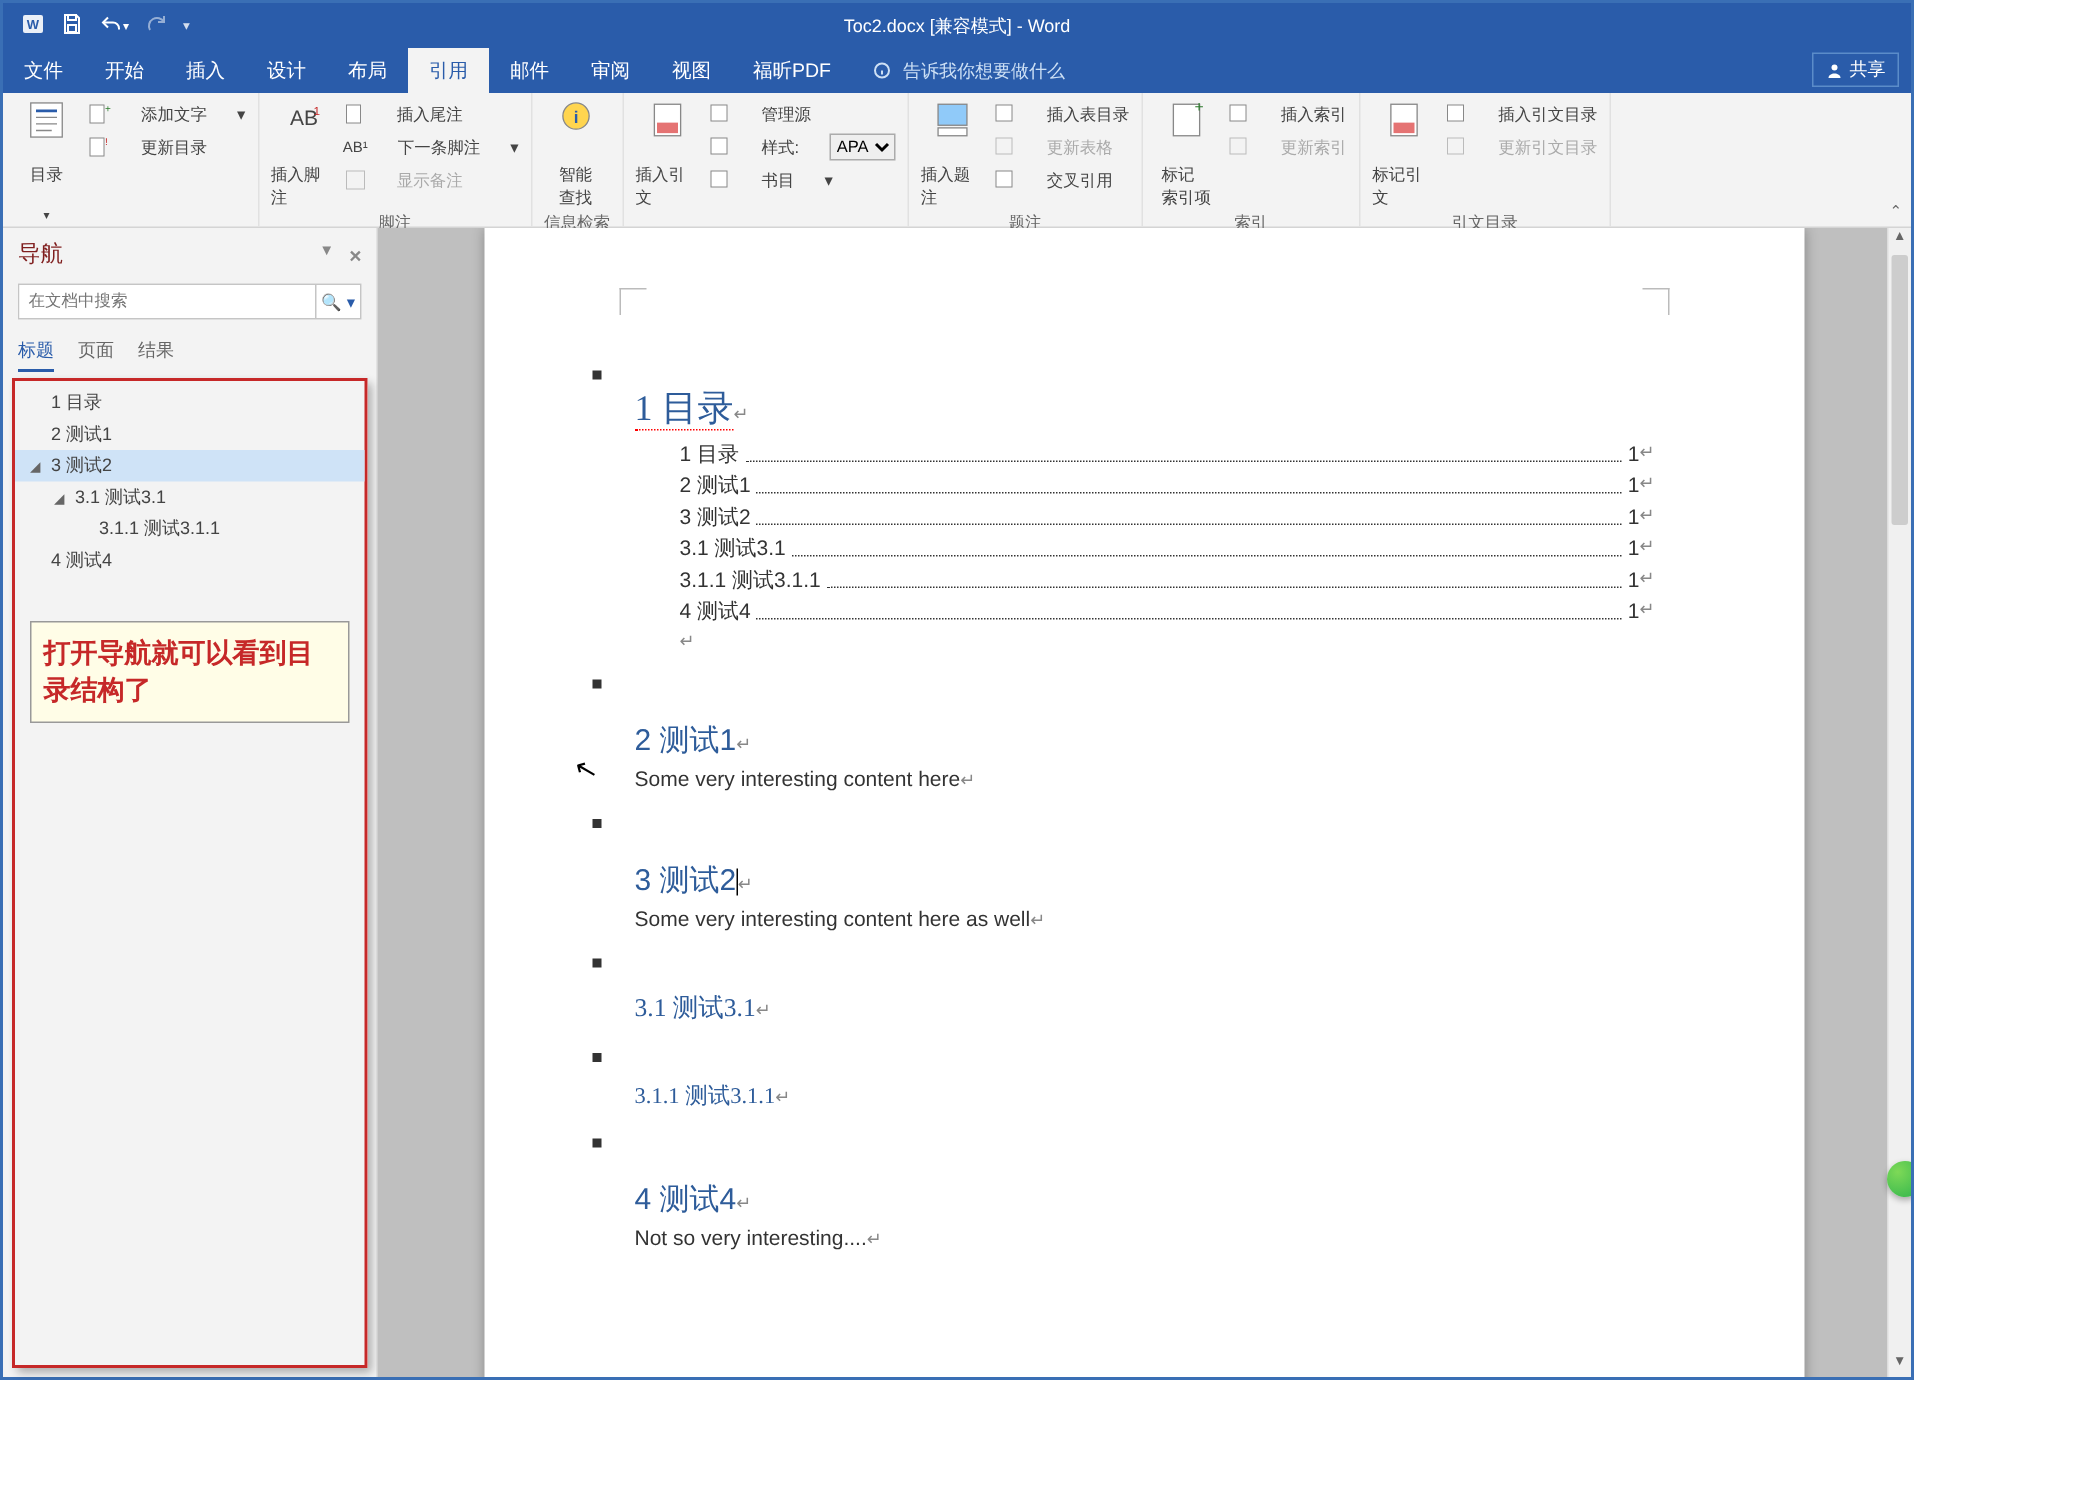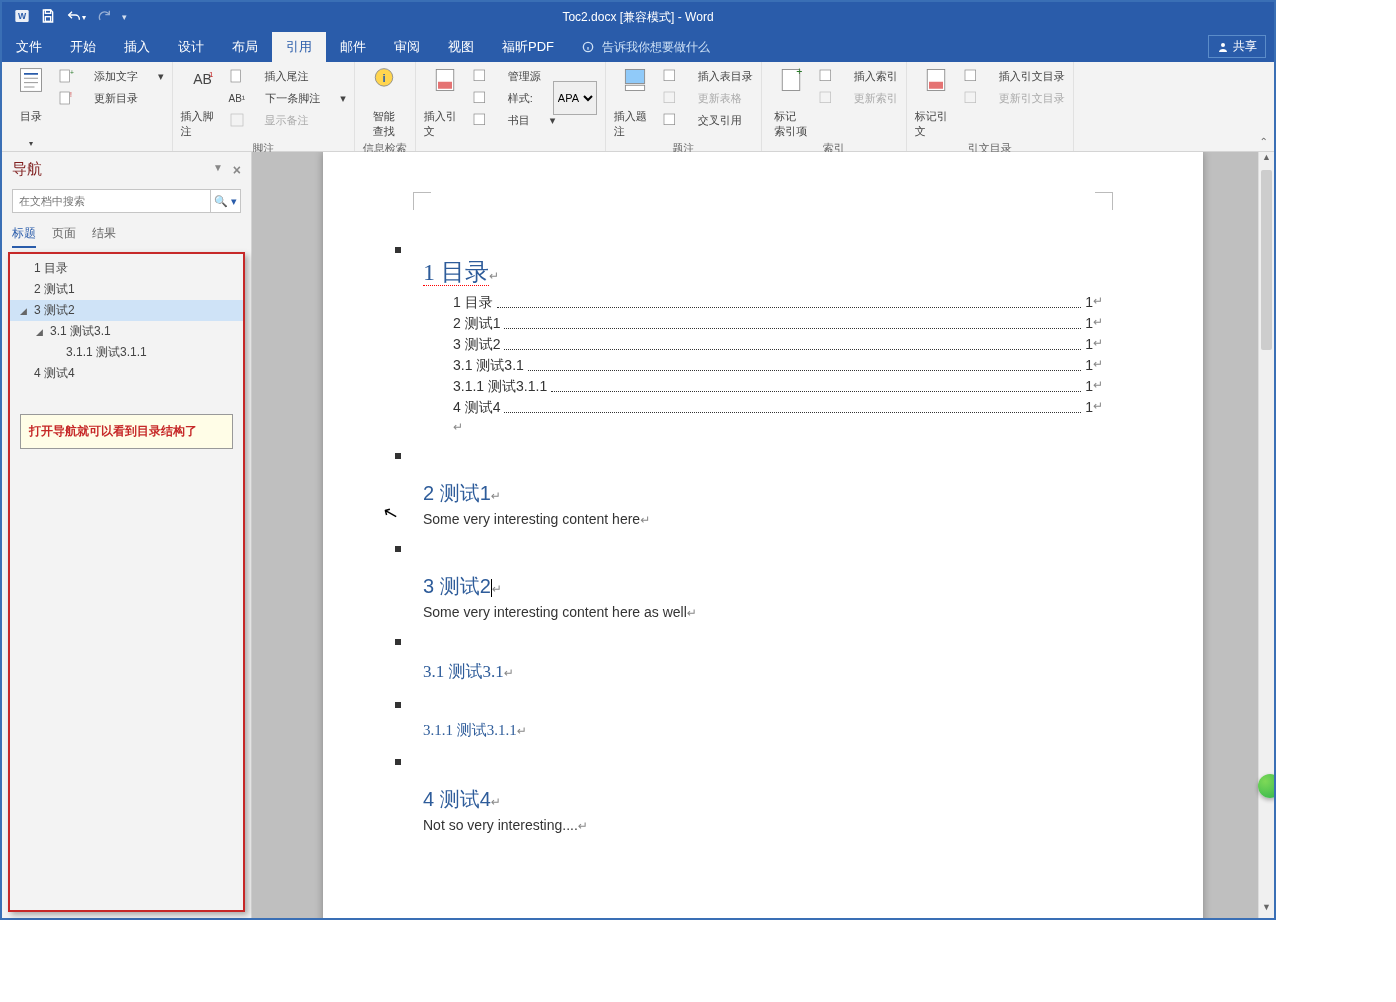--- a/index.html
+++ b/index.html
@@ -47,21 +47,21 @@
 .navtab { color: #666; padding-bottom: 4px; cursor: pointer; }
 .navtab.active { color: #2a5caa; border-bottom: 2px solid #2a5caa; }
 
 .redbox { border: 2px solid #c62828; margin: 4px 6px 6px 6px; flex: 1; padding: 4px 0; position: relative; box-shadow: 3px 3px 6px rgba(0,0,0,.3); }
 .tree { font-size: 12px; color: #444; }
 .tree-item { padding: 2px 0 2px 24px; display: flex; align-items: center; gap: 4px; cursor: pointer; }
 .tree-item.selected { background: #cfe3f7; }
 .tree-item .arr { width: 10px; display: inline-block; color: #666; font-size: 9px; margin-left: -14px; }
 .lvl2 { padding-left: 40px; }
 .lvl3 { padding-left: 56px; }
-.callout { margin: 30px 10px 0 10px; background: #fffde7; border: 1px solid #999; padding: 8px; color: #c62828; font-size: 12px; font-weight: bold; line-height: 1.4; }
+.callout { margin: 30px 10px 0 10px; background: #fffde7; border: 1px solid #999; padding: 8px; color: #c62828; font-size: 18px; font-weight: bold; line-height: 1.4; }
 
 
 .docwrap { flex: 1; background: #bfbfbf; overflow: auto; position: relative; padding: 0 20px; }
 .page { width: 880px; min-height: 1100px; background: #fff; margin: 0 auto; box-shadow: 0 0 8px rgba(0,0,0,.3); padding: 90px 100px 60px 100px; position: relative; }
 .corner { position: absolute; width: 18px; height: 18px; border: 1px solid #bbb; }
 .corner.tl { top: 40px; left: 90px; border-right: none; border-bottom: none; }
 .corner.tr { top: 40px; right: 90px; border-left: none; border-bottom: none; }
 
 .h1 { font-size: 24px; color: #2e5c9a; font-family: "SimSun", serif; margin-bottom: 6px; }
 .h1 .txt { border-bottom: 1px dotted red; }
@@ -85,21 +85,21 @@
 .vscroll .thumb { position: absolute; left: 2px; right: 2px; top: 18px; height: 180px; background: #cdcdcd; border-radius: 2px; }
 .vscroll .arr { position: absolute; left: 0; right: 0; height: 16px; text-align: center; font-size: 9px; color: #666; }
 .vscroll .arr.up { top: 0; }
 .vscroll .arr.dn { bottom: 0; }
 
 .green-bubble { position: absolute; right: -8px; bottom: 120px; width: 24px; height: 24px; border-radius: 50%; background: radial-gradient(circle at 30% 30%, #7ed957, #2bb24c); box-shadow: 0 2px 4px rgba(0,0,0,.3); }
 
 
 .svgicon { width: 16px; height: 16px; }
 .svgicon.lg { width: 28px; height: 28px; }
-select.styledrop { font-size: 11px; height: 34px; border: 1px solid #ababab; }
+select.styledrop { font-size: 11px; height: 18px; border: 1px solid #ababab; }
 </style>
 </head>
 <body>
 
 <div class="frame">
 
   <div class="titlebar">
     <div class="qat">
       <span><svg class="svgicon" viewBox="0 0 24 24">
             <rect x="2" y="3" width="20" height="18" rx="2" fill="#fff" opacity=".9"></rect>

